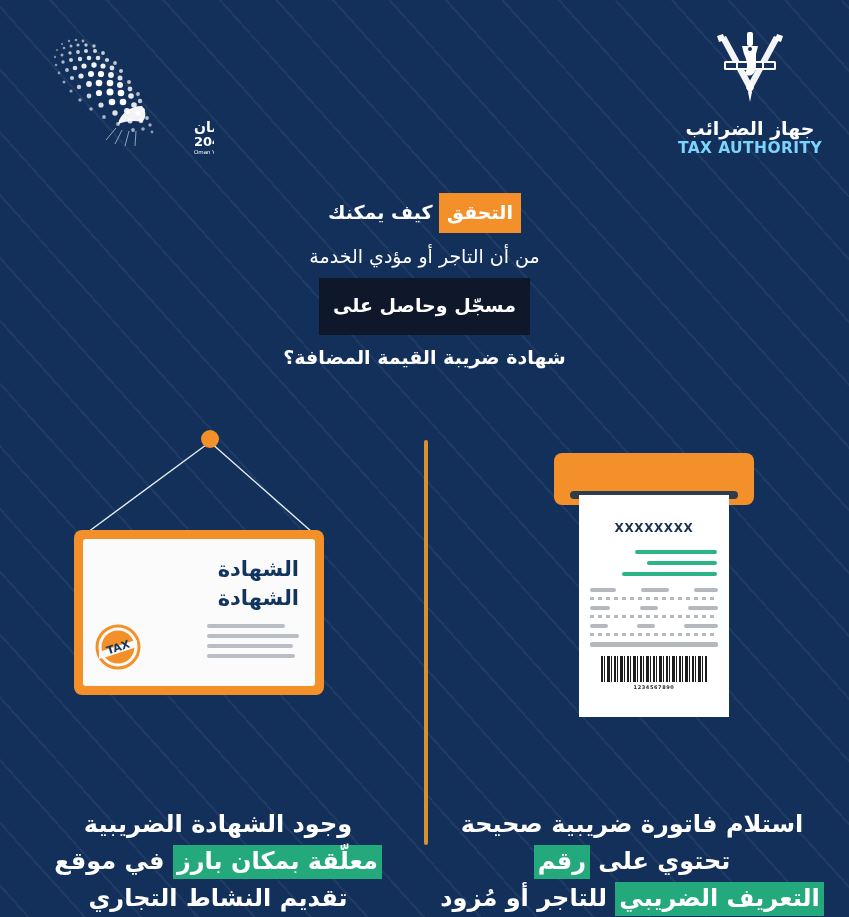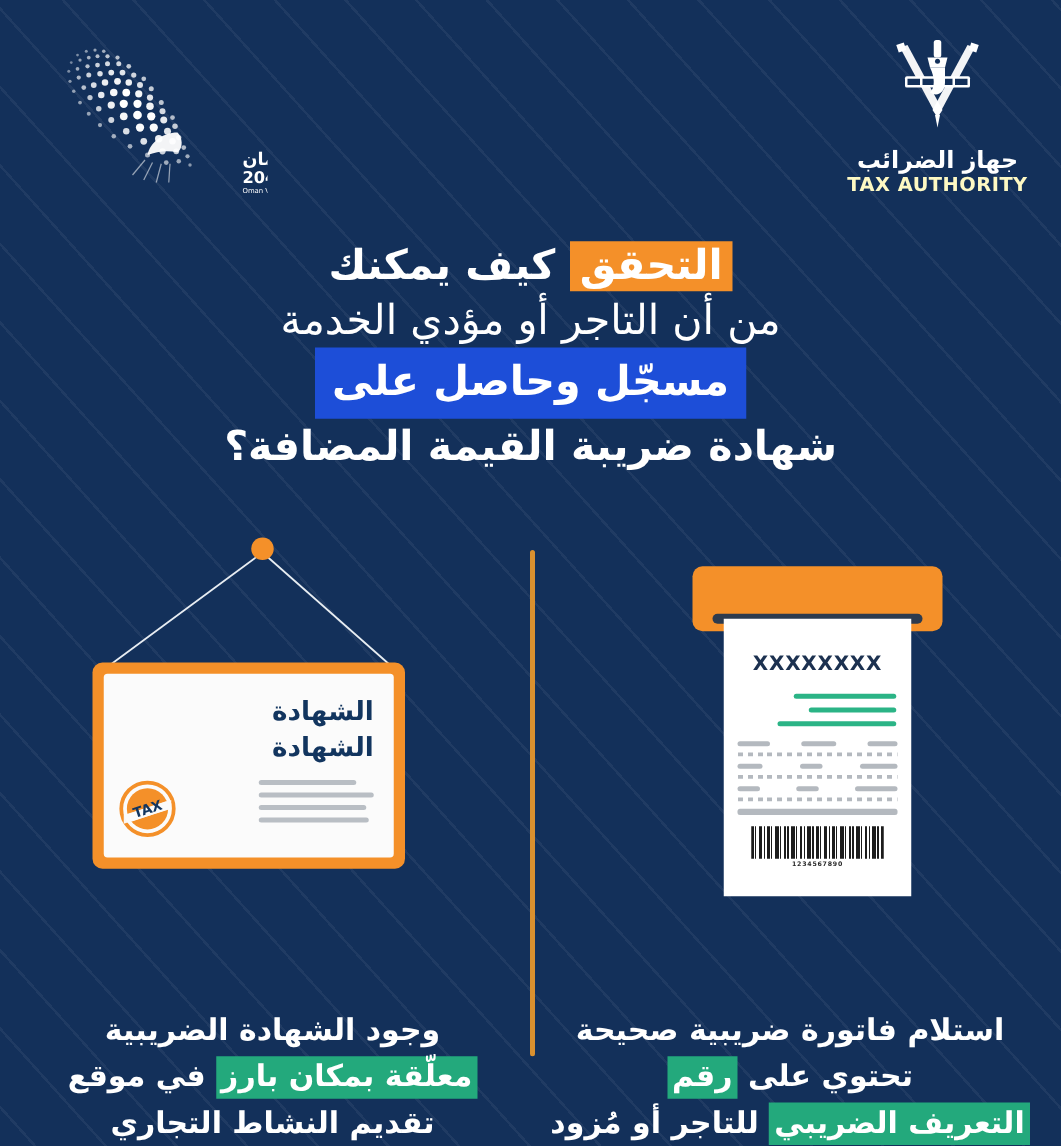--- a/index.html
+++ b/index.html
@@ -60,57 +60,57 @@
   #tax-emblem { display:block; margin: 0 auto; }
   .tax-name-ar {
     color:#ffffff;
     font-size: 19px;
     font-weight: bold;
     letter-spacing: 0px;
     line-height: 22px;
     margin-top: 3px;
   }
   .tax-name-en {
-    color:#fef9c3;
+    color:#7dd3fc;
     font-size: 15.5px;
     font-weight: bold;
     letter-spacing: 0.4px;
     line-height: 18px;
     direction: ltr;
   }
 
   
   #title-block {
     position: absolute;
     top: 190px; left: 0;
     width: 849px;
     text-align: center;
     direction: rtl;
   }
   .title-line {
-    font-size: 33px;
+    font-size: 19px;
     line-height: 44px;
     color:#ffffff;
     font-weight: bold;
     white-space: nowrap;
   }
   .title-line.plain { font-weight: 400; }
   .hl-orange {
     background: #F49029;
     color: #ffffff;
     padding: 2px 8px 4px 8px;
     font-weight: bold;
     display: inline-block;
     line-height: 34px;
   }
   .title-line.band {
     line-height: 48px;
   }
   .band-inner {
-    background:#1d4ed8;
+    background:#0f172a;
     color:#ffffff;
     display:inline-block;
     padding: 3px 14px 6px 14px;
     font-weight:bold;
   }
 
   
   #divider {
     position:absolute;
     left: 424px;
@@ -198,21 +198,21 @@
   #receipt {
     position:absolute;
     left: 155px; top: 75px;
     width: 150px; height: 222px;
     background:#FFFFFF;
   }
   #receipt-title {
     text-align:center;
     color:#1C3150;
     font-weight: bold;
-    font-size: 16px;
+    font-size: 12px;
     letter-spacing: 0.6px;
     margin-top: 26px;
     direction: ltr;
   }
   .green-lines { margin-top: 15px; padding: 0 12px; }
   .gl {
     height: 4px;
     background:#2BB486;
     border-radius: 2px;
     margin-bottom: 7px;

